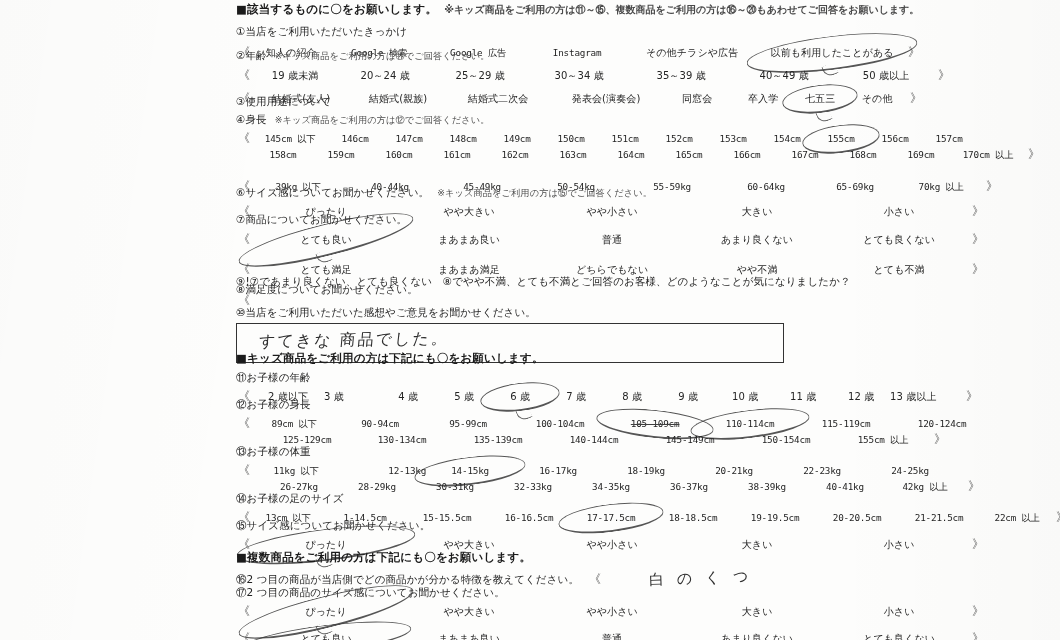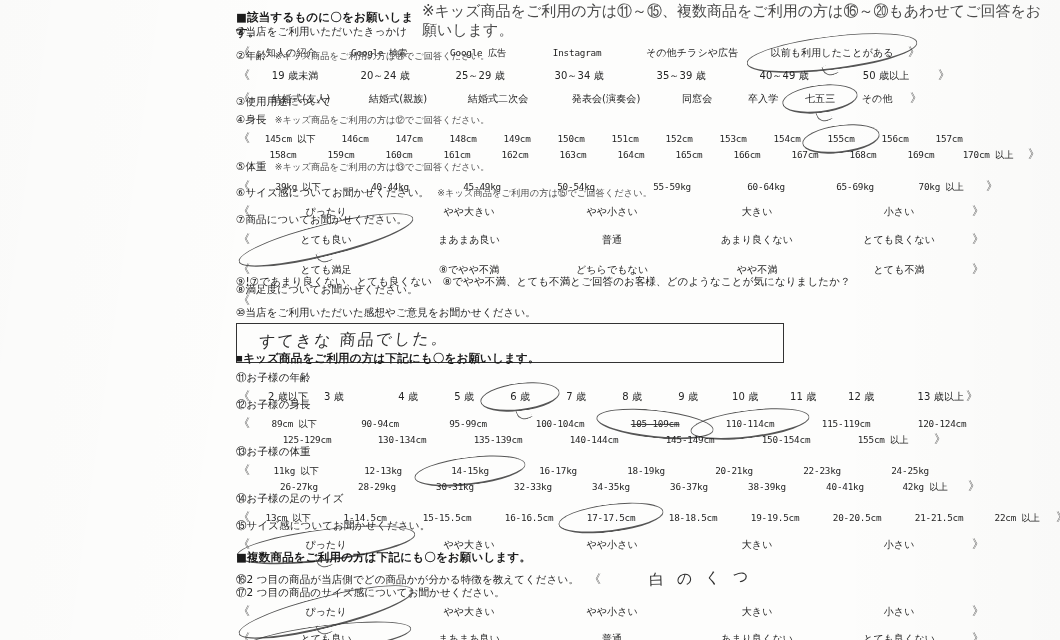--- a/index.html
+++ b/index.html
@@ -23,21 +23,21 @@
   }
   .sheet{position:absolute;left:236px;top:0;width:818px;height:640px;}
 
   .sec-head{
     font-weight:bold;
     font-size:11.5px;
     letter-spacing:.2px;
     color:#1b1b1b;
     display:flex;align-items:flex-end;gap:7px;
   }
-  .sec-head .note{font-weight:normal;font-size:15px;color:#4a4a4a;letter-spacing:0;}
+  .sec-head .note{font-weight:bold;font-size:10px;color:#4a4a4a;letter-spacing:0;}
   .q{
     font-size:10.5px;
     color:#232323;
     letter-spacing:.1px;
     display:flex;align-items:baseline;gap:8px;
   }
   .q .note{font-size:9.2px;color:#4d4d4d;}
   .opts{
     font-size:10px;
     color:#242424;
@@ -189,24 +189,20 @@
     <span class="opt latin" style="width:58px;text-align:center">164cm</span>
     <span class="opt latin" style="width:58px;text-align:center">165cm</span>
     <span class="opt latin" style="width:58px;text-align:center">166cm</span>
     <span class="opt latin" style="width:58px;text-align:center">167cm</span>
     <span class="opt latin" style="width:58px;text-align:center">168cm</span>
     <span class="opt latin" style="width:58px;text-align:center">169cm</span>
     <span class="opt latin" style="width:76px;text-align:center">170cm 以上</span>
     <span class="brk">》</span>
   </div>
 
-  <div class="row q" style="top:160px;">
-    <span>⑤体重</span>
-    <span class="note">※キッズ商品をご利用の方は⑬でご回答ください。</span>
-  </div>
   <div class="row opts" style="top:178px;">
     <span class="brk">《</span>
     <span class="opt latin" style="width:92px;text-align:center">39kg 以下</span>
     <span class="opt latin" style="width:92px;text-align:center">40-44kg</span>
     <span class="opt latin" style="width:92px;text-align:center">45-49kg</span>
     <span class="opt latin" style="width:96px;text-align:center">50-54kg</span>
     <span class="opt latin" style="width:96px;text-align:center">55-59kg</span>
     <span class="opt latin" style="width:92px;text-align:center">60-64kg</span>
     <span class="opt latin" style="width:86px;text-align:center">65-69kg</span>
     <span class="opt latin" style="width:86px;text-align:center">70kg 以上</span>
@@ -239,21 +235,21 @@
     <span class="opt" style="width:142px;text-align:center">とても良くない</span>
     <span class="brk">》</span>
   </div>
 
   <div class="row q" style="top:243px;margin-top:40px;">
     <span>⑧満足度についてお聞かせください。</span>
   </div>
   <div class="row opts" style="top:261px;">
     <span class="brk">《</span>
     <span class="opt" style="width:148px;text-align:center">とても満足</span>
-    <span class="opt" style="width:138px;text-align:center">⑧でやや不満</span>
+    <span class="opt" style="width:138px;text-align:center">まあまあ満足</span>
     <span class="opt" style="width:148px;text-align:center">どちらでもない</span>
     <span class="opt" style="width:142px;text-align:center">やや不満</span>
     <span class="opt" style="width:142px;text-align:center">とても不満</span>
     <span class="brk">》</span>
   </div>
 
   <div class="row q" style="top:275px;">
     <span>⑨!⑦であまり良くない、とても良くない　⑧でやや不満、とても不満とご回答のお客様、どのようなことが気になりましたか？</span>
   </div>
   <div class="row opts" style="top:292px;">
@@ -261,41 +257,41 @@
     <span class="hand-inline"></span>
   </div>
 
   <div class="row q" style="top:306px;">
     <span>⑩当店をご利用いただいた感想やご意見をお聞かせください。</span>
   </div>
   <div class="row comment-box" style="top:323px;width:546px;">
     <span class="hand" style="position:absolute;left:22px;top:6px;">すてきな 商品でした。</span>
   </div>
 
-  <div class="row sec-head" style="top:351px;font-family:Liberation Serif, serif;">
+  <div class="row sec-head" style="top:351px;">
     <span>■キッズ商品をご利用の方は下記にも〇をお願いします。</span>
   </div>
 
   <div class="row q" style="top:371px;">
     <span>⑪お子様の年齢</span>
   </div>
   <div class="row opts" style="top:388px;">
     <span class="brk">《</span>
     <span class="opt" style="width:72px;text-align:center">2 歳以下</span>
     <span class="opt" style="width:56px;text-align:left">3 歳</span>
     <span class="opt" style="width:56px;text-align:center">4 歳</span>
     <span class="opt" style="width:56px;text-align:center">5 歳</span>
     <span class="opt circ tail" style="width:56px;text-align:center">6 歳</span>
     <span class="opt" style="width:56px;text-align:center">7 歳</span>
     <span class="opt" style="width:56px;text-align:center">8 歳</span>
     <span class="opt" style="width:56px;text-align:center">9 歳</span>
     <span class="opt" style="width:58px;text-align:center">10 歳</span>
     <span class="opt" style="width:58px;text-align:center">11 歳</span>
     <span class="opt" style="width:58px;text-align:center">12 歳</span>
-    <span class="opt" style="width:74px;text-align:right">13 歳以上</span>
+    <span class="opt" style="width:74px;text-align:left">13 歳以上</span>
     <span class="brk">》</span>
   </div>
 
   <div class="row q" style="top:398px;">
     <span>⑫お子様の身長</span>
   </div>
   <div class="row opts" style="top:415px;">
     <span class="brk">《</span>
     <span class="opt latin" style="width:84px;text-align:center">89cm 以下</span>
     <span class="opt latin" style="width:88px;text-align:center">90-94cm</span>
@@ -316,21 +312,21 @@
     <span class="opt latin" style="width:98px;text-align:center">155cm 以上</span>
     <span class="brk">》</span>
   </div>
 
   <div class="row q" style="top:445px;">
     <span>⑬お子様の体重</span>
   </div>
   <div class="row opts" style="top:462px;">
     <span class="brk">《</span>
     <span class="opt latin" style="width:88px;text-align:center">11kg 以下</span>
-    <span class="opt latin" style="width:86px;text-align:center">12-13kg</span>
+    <span class="opt latin" style="width:86px;text-align:right">12-13kg</span>
     <span class="opt latin circ" style="width:88px;text-align:center">14-15kg</span>
     <span class="opt latin" style="width:88px;text-align:center">16-17kg</span>
     <span class="opt latin" style="width:88px;text-align:center">18-19kg</span>
     <span class="opt latin" style="width:88px;text-align:center">20-21kg</span>
     <span class="opt latin" style="width:88px;text-align:center">22-23kg</span>
     <span class="opt latin" style="width:88px;text-align:center">24-25kg</span>
   </div>
   <div class="row opts" style="top:478px;left:24px;">
     <span class="opt latin" style="width:78px;text-align:center">26-27kg</span>
     <span class="opt latin" style="width:78px;text-align:center">28-29kg</span>

